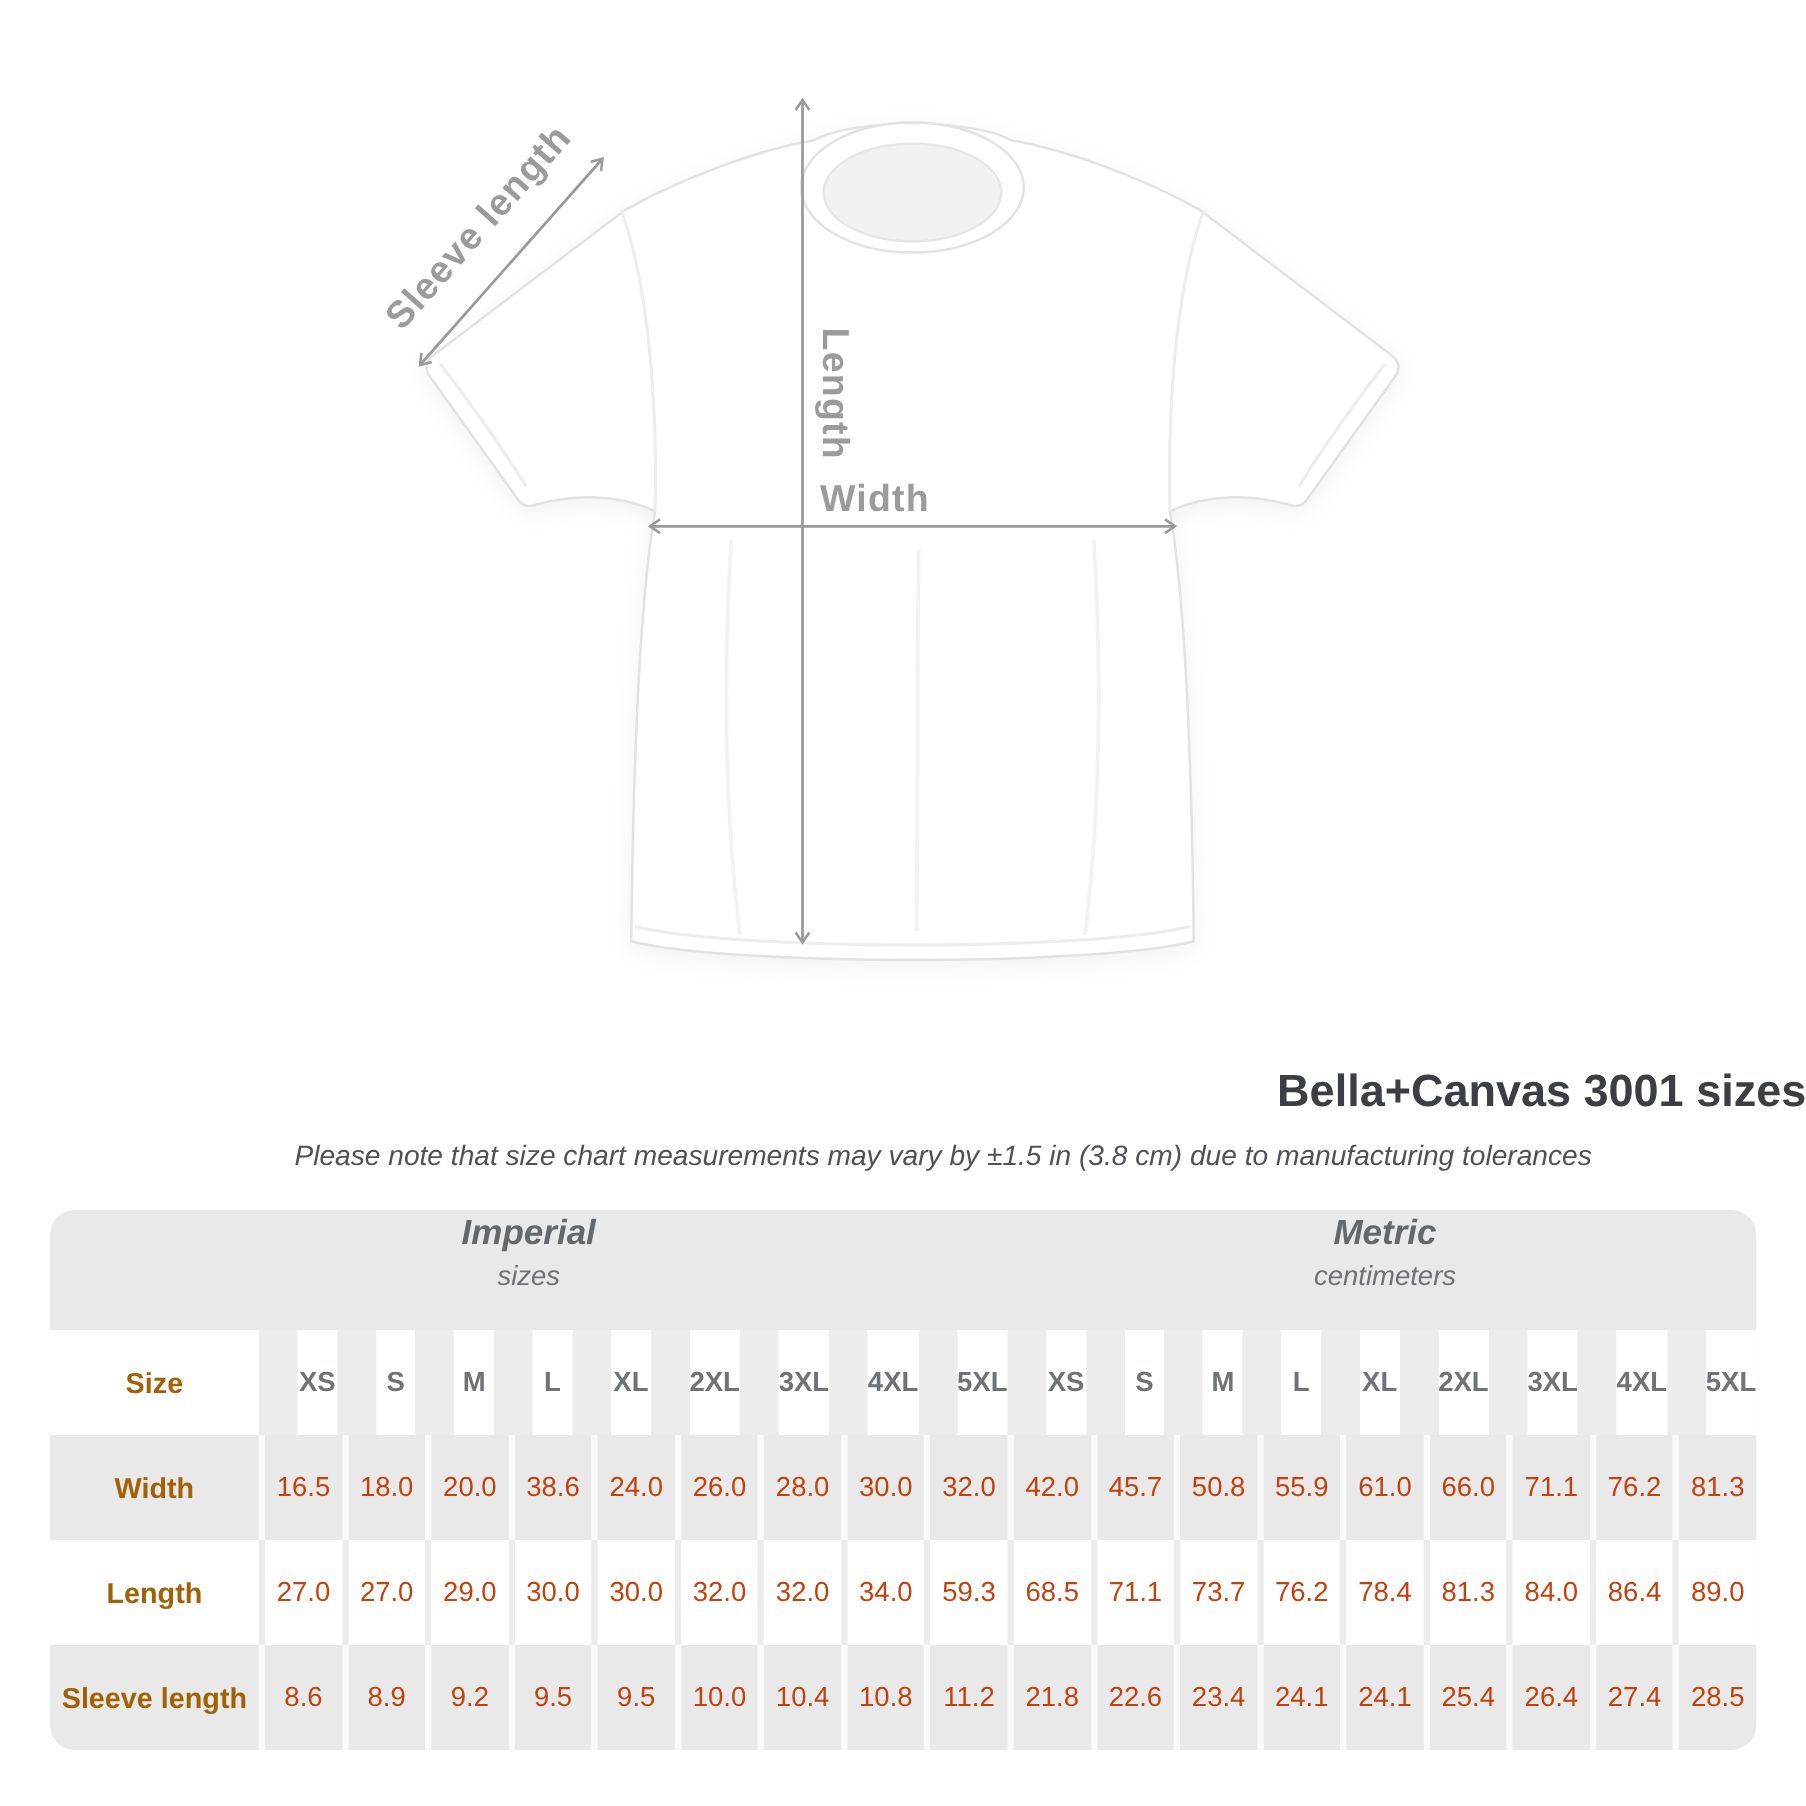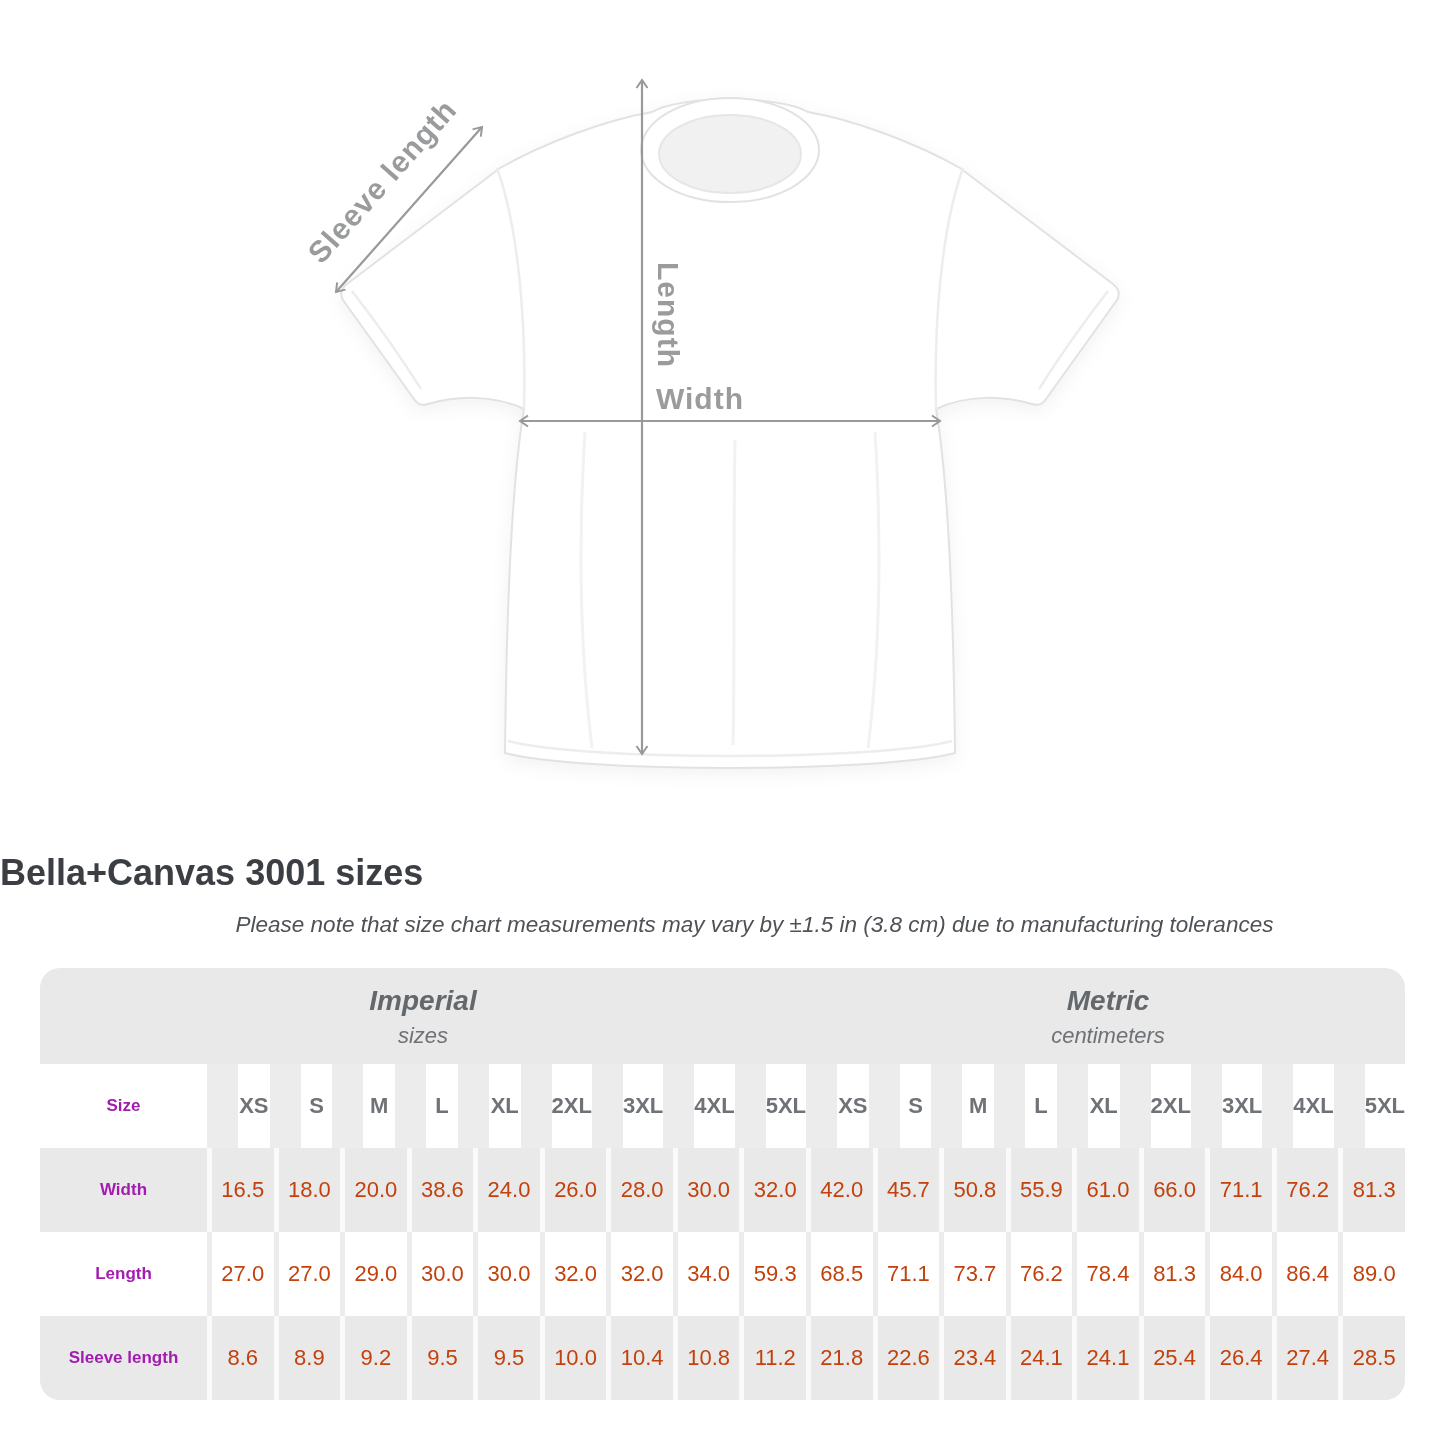--- a/index.html
+++ b/index.html
@@ -11,57 +11,57 @@
   .canvas{position:absolute;inset:0;background:#fff;}
 
   
   svg.diagram{position:absolute;left:0;top:0;}
   .arrow-line{stroke:#98999b;stroke-width:2.2px;fill:none;}
   .dim-label{fill:#9a9b9d;font-weight:bold;font-size:30px;letter-spacing:1px;}
 
   
   .page-title{
     position:absolute;top:852px;left:0;width:100%;
-    text-align:left;font-size:36px;font-weight:bold;color:#3b3e42;
+    text-align:right;font-size:36px;font-weight:bold;color:#3b3e42;
   }
   .page-subtitle{
     position:absolute;top:912px;left:0;width:100%;
     text-align:center;font-size:22.5px;font-style:italic;color:#4e5257;padding-left:32px;
   }
 
   
   .size-table{position:absolute;left:40px;top:968px;width:1365px;}
   .row{
     display:grid;
     grid-template-columns:167px repeat(18,1fr);
     column-gap:5px;
   }
   .row.head{
     background:#e9e9e9;
     border-radius:20px 20px 0 0;
     height:96px;
   }
   .sec{
-    display:flex;flex-direction:column;align-items:center;justify-content:center;
+    display:flex;flex-direction:column;align-items:center;justify-content:flex-start;
     gap:6px;padding-top:2px;
   }
   .sec-title{font-size:28px;font-weight:bold;font-style:italic;color:#63686c;}
   .sec-sub{font-size:22px;font-style:italic;color:#6e7276;}
   .sec.imp{grid-column:1 / 11;}
   .sec.met{grid-column:11 / 20;}
 
   .row.r-white{background:#ececec;}
   .row.r-white .cell{background:#ffffff;}
   .row.r-gray{background:#fafafa;}
   .row.r-gray .cell{background:#e9e9e9;}
   .cell{
     height:84px;display:flex;align-items:center;justify-content:center;
     white-space:nowrap;
   }
-  .cell.lbl{font-weight:bold;font-size:17px;color:#a21caf;}
+  .cell.lbl{font-weight:bold;font-size:23px;color:#a16207;}
   .cell.size{font-weight:bold;font-size:22px;color:#6f7377;margin-left:26px;}
   .cell.val{font-size:22px;color:#c2410c;}
   .row.last{border-radius:0 0 20px 20px;}
   .row.last .cell:first-child{border-radius:0 0 0 20px;}
   .row.last .cell:last-child{border-radius:0 0 20px 0;}
 </style>
 </head>
 <body>
 
 <div class="canvas">

